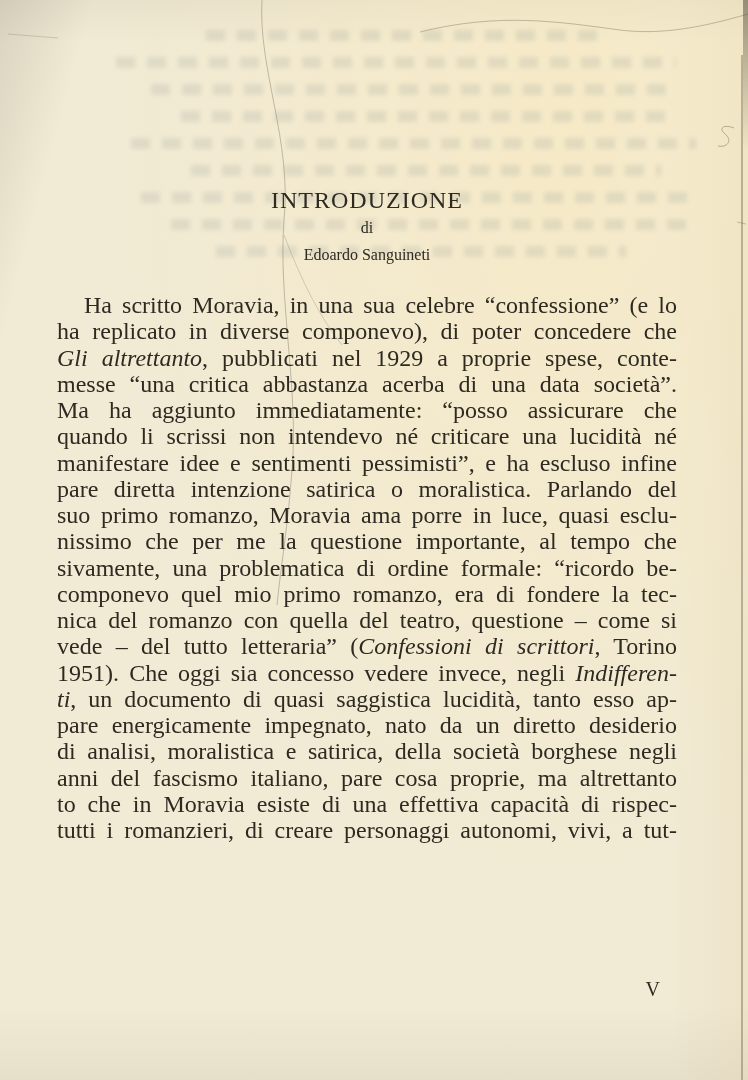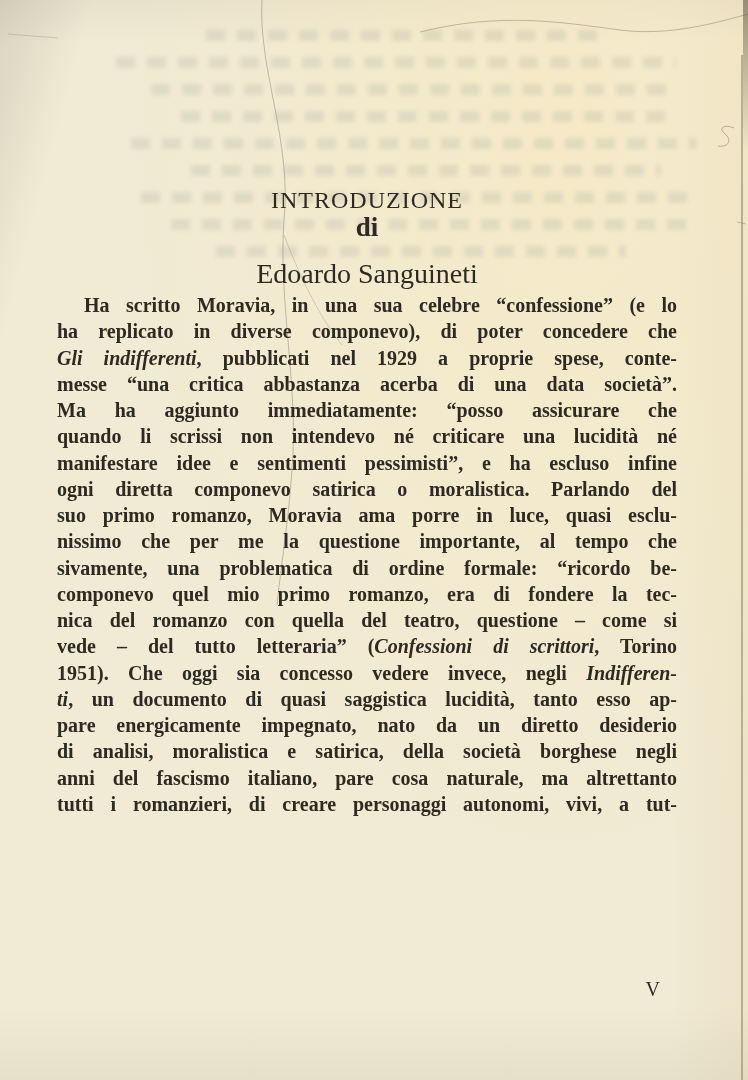--- a/index.html
+++ b/index.html
@@ -42,25 +42,25 @@
   
   .edge-line { position: absolute; right: 5px; top: 55px; bottom: 0; width: 2px;
                background: rgba(100,94,78,0.40); }
   .edge-corner { position: absolute; right: 0; top: 0; width: 5px; height: 150px;
                  background: linear-gradient(180deg, rgba(80,75,62,0.55), rgba(80,75,62,0));
                  filter: blur(0.5px); }
   
   .heading { position: absolute; top: 187px; left: 57px; width: 620px;
              text-align: center; color: var(--ink, #2e2a22); }
   .title  { font-size: 24px; line-height: 27px; letter-spacing: 1px; }
-  .byline { font-size: 27px; line-height: 27px; font-weight: bold; }
-  .author { font-size: 28px; line-height: 27px; margin-top: 19px; }
+  .byline { font-size: 16px; line-height: 27px; }
+  .author { font-size: 16px; line-height: 27px; }
   
   .bodytext { position: absolute; top: 292px; left: 57px; width: 620px;
-              color: var(--ink, #2e2a22); font-size: 20px; font-weight: bold; }
+              color: var(--ink, #2e2a22); font-size: 24px; }
   .line { line-height: 26.25px; height: 26.25px;
           text-align: justify; text-align-last: justify; }
   .line.indent { text-indent: 27px; }
   .it { font-style: italic; }
   
   .folio { position: absolute; top: 978px; right: 88px;
            font-size: 20px; color: var(--ink, #2e2a22); }
 </style>
 </head>
 <body style="--paper: #f1ead4; --ink: #2e2a22;">
@@ -93,35 +93,36 @@
 
   <div class="heading">
     <div class="title">INTRODUZIONE</div>
     <div class="byline">di</div>
     <div class="author">Edoardo Sanguineti</div>
   </div>
 
   <div class="bodytext" id="body-lines">
       <div class="line indent"><span>Ha scritto Moravia, in una sua celebre “confessione” (e lo</span></div>
       <div class="line"><span>ha replicato in diverse componevo), di poter concedere che</span></div>
-      <div class="line"><span class="it">Gli indifferenti</span><span>, pubblicati nel 1929 a proprie spese, conte-</span></div>
+      <div class="line"><span class="it">Gli altrettanto</span><span>, pubblicati nel 1929 a proprie spese, conte-</span></div>
       <div class="line"><span>messe “una critica abbastanza acerba di una data società”.</span></div>
       <div class="line"><span>Ma ha aggiunto immediatamente: “posso assicurare che</span></div>
       <div class="line"><span>quando li scrissi non intendevo né criticare una lucidità né</span></div>
       <div class="line"><span>manifestare idee e sentimenti pessimisti”, e ha escluso infine</span></div>
-      <div class="line"><span>ogni diretta componevo satirica o moralistica. Parlando del</span></div>
+      <div class="line"><span>pare diretta intenzione satirica o moralistica. Parlando del</span></div>
       <div class="line"><span>suo primo romanzo, Moravia ama porre in luce, quasi esclu-</span></div>
       <div class="line"><span>nissimo che per me la questione importante, al tempo che</span></div>
       <div class="line"><span>sivamente, una problematica di ordine formale: “ricordo be-</span></div>
       <div class="line"><span>componevo quel mio primo romanzo, era di fondere la tec-</span></div>
       <div class="line"><span>nica del romanzo con quella del teatro, questione – come si</span></div>
       <div class="line"><span>vede – del tutto letteraria” (</span><span class="it">Confessioni di scrittori</span><span>, Torino</span></div>
       <div class="line"><span>1951). Che oggi sia concesso vedere invece, negli </span><span class="it">Indifferen-</span></div>
       <div class="line"><span class="it">ti</span><span>, un documento di quasi saggistica lucidità, tanto esso ap-</span></div>
       <div class="line"><span>pare energicamente impegnato, nato da un diretto desiderio</span></div>
       <div class="line"><span>di analisi, moralistica e satirica, della società borghese negli</span></div>
-      <div class="line"><span>anni del fascismo italiano, pare cosa naturale, ma altrettanto</span></div>
+      <div class="line"><span>anni del fascismo italiano, pare cosa proprie, ma altrettanto</span></div>
+      <div class="line"><span>to che in Moravia esiste di una effettiva capacità di rispec-</span></div>
       <div class="line"><span>tutti i romanzieri, di creare personaggi autonomi, vivi, a tut-</span></div>
     </div>
 
   <div class="folio">V</div>
 
 </div>
 
 </body></html>

